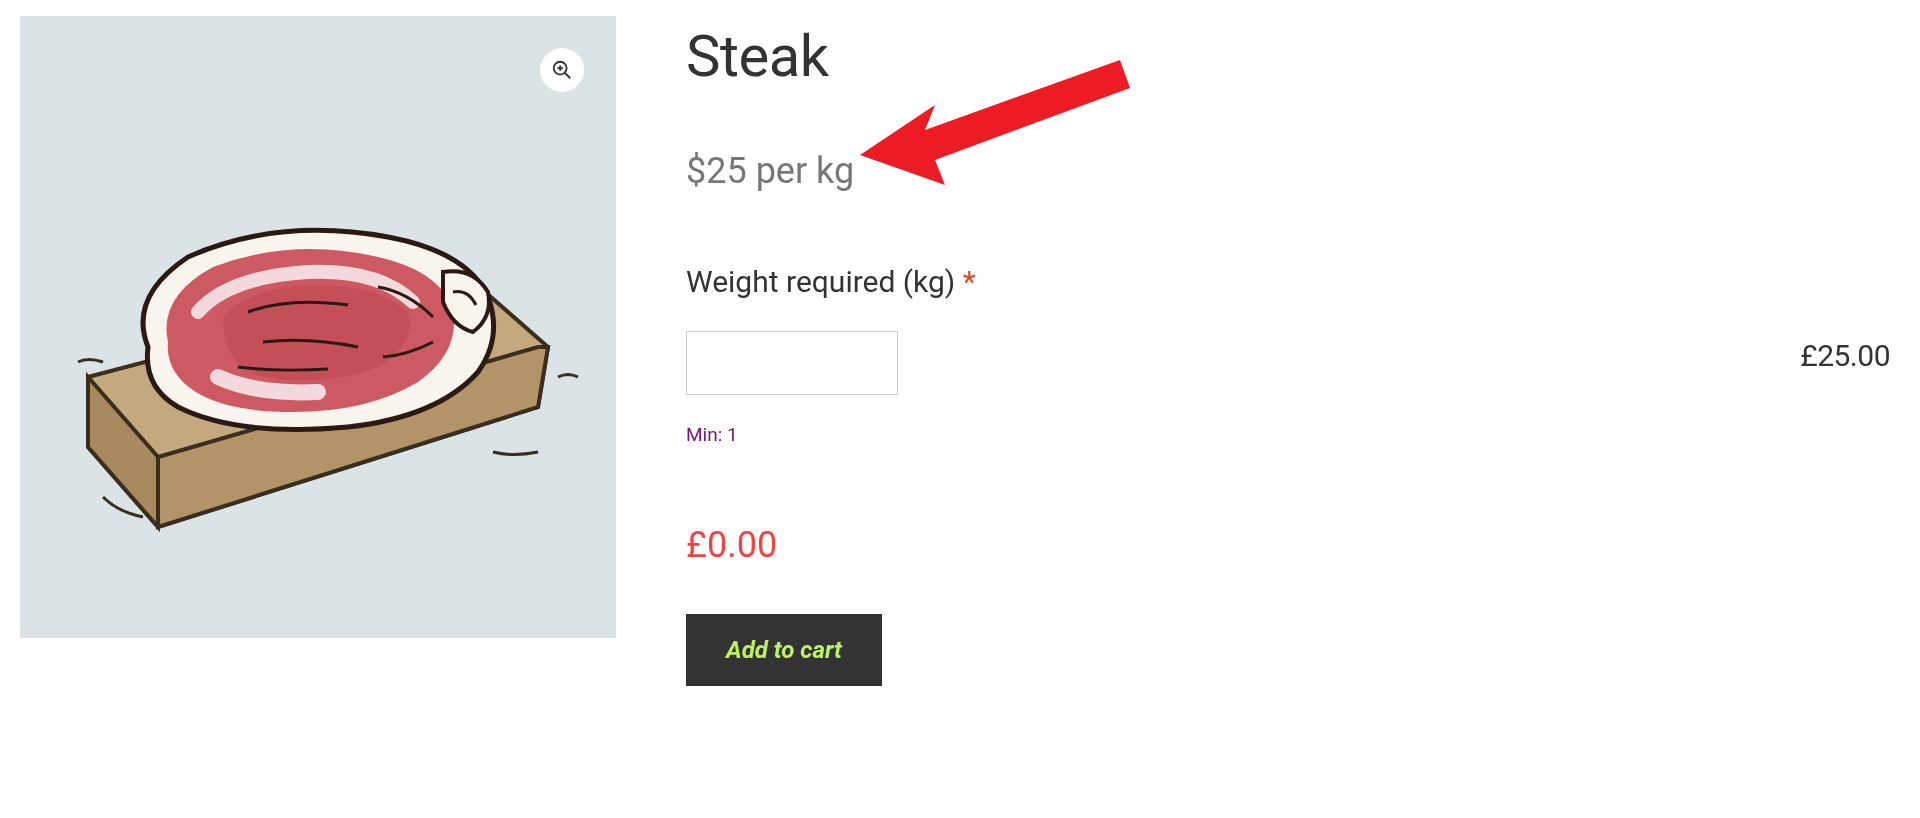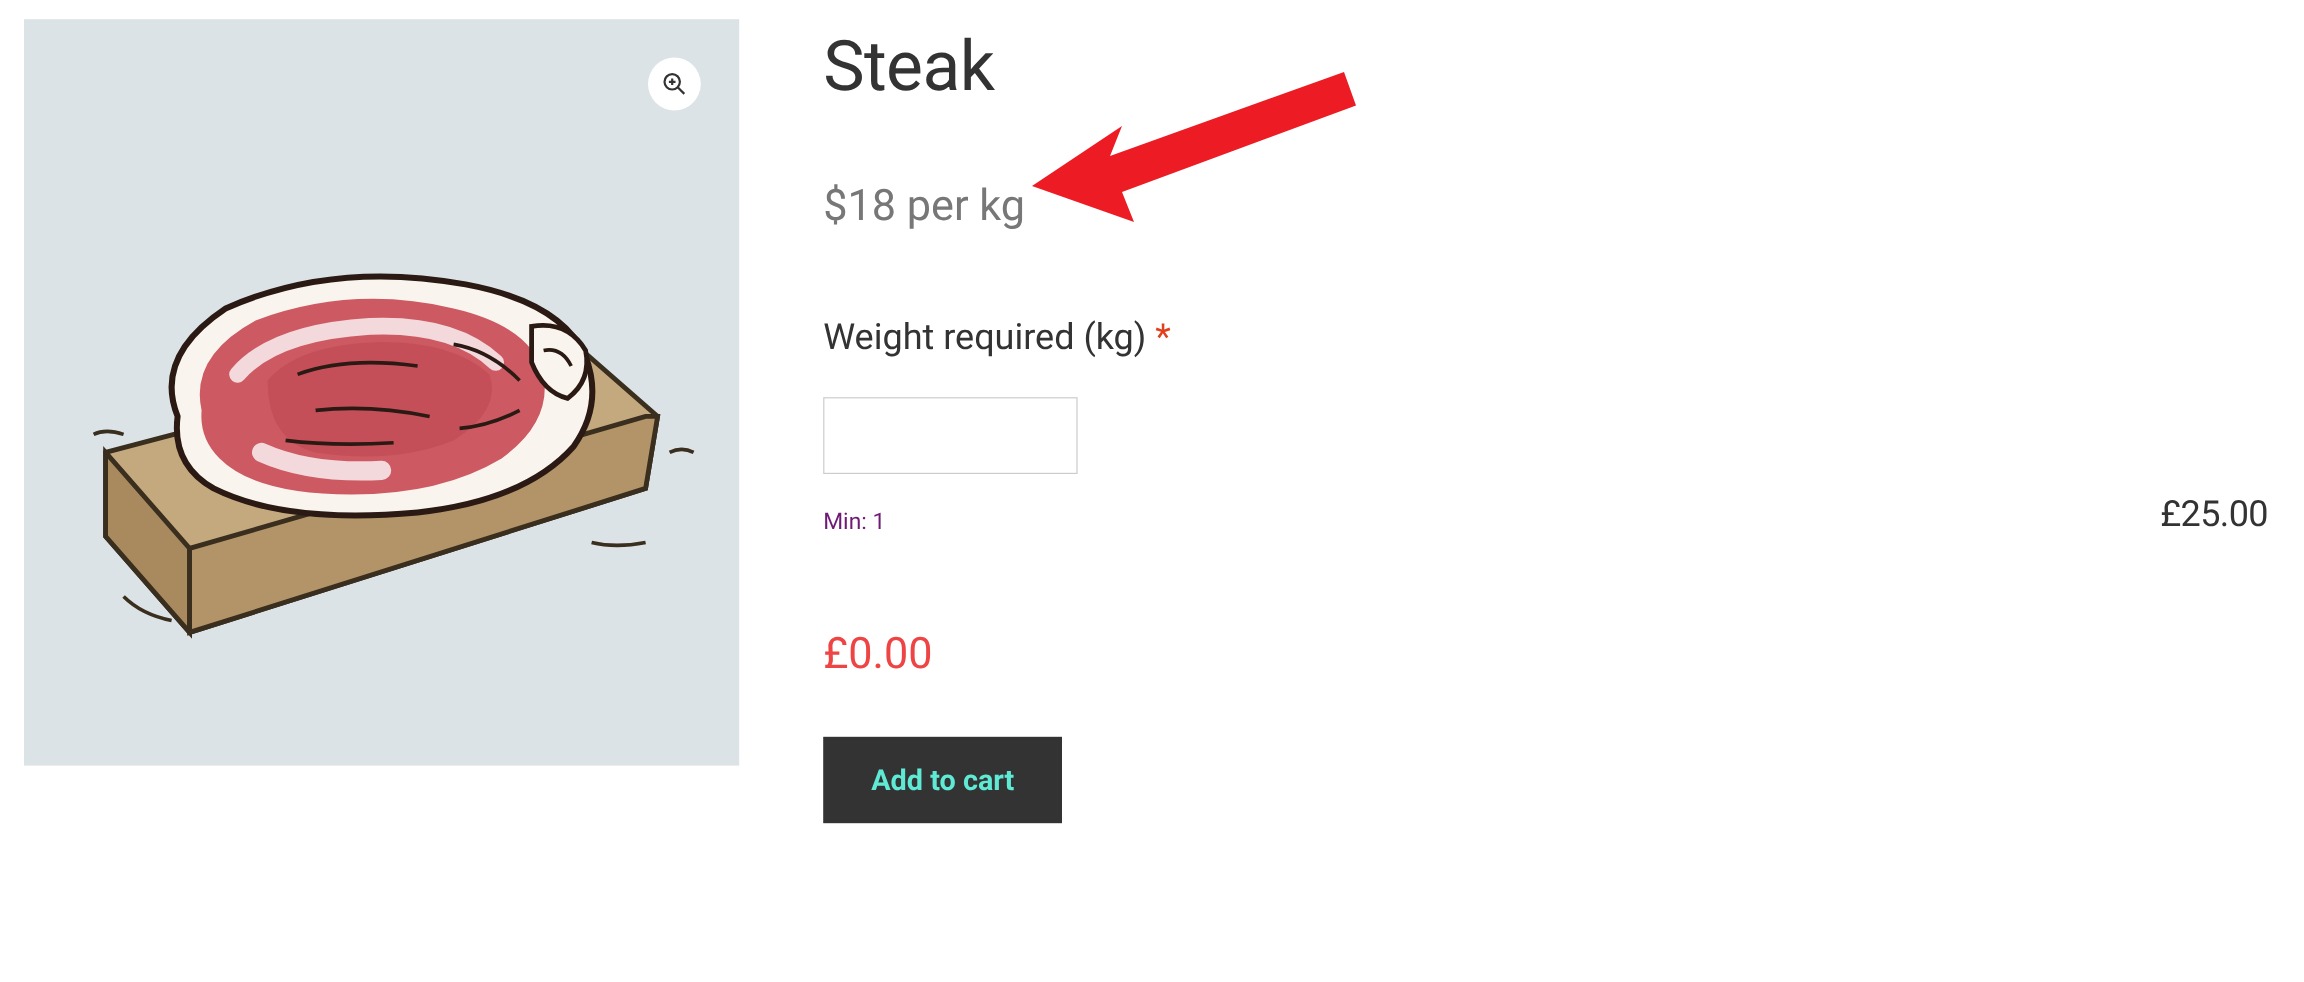--- a/index.html
+++ b/index.html
@@ -69,21 +69,21 @@
     }
     .price-per-unit {
       font-size: 36px;
       color: #777777;
       margin-bottom: 72px;
       font-weight: 400;
     }
     .field-row {
       display: flex;
       justify-content: space-between;
-      align-items: flex-end;
+      align-items: center;
     }
     .field-block {
       flex: 1;
     }
     .field-label {
       font-size: 30px;
       color: #333333;
       font-weight: 400;
       margin-bottom: 32px;
     }
@@ -113,27 +113,28 @@
     }
     .running-total {
       font-size: 36px;
       color: #ef4444;
       margin-top: 78px;
       font-weight: 400;
     }
     .add-cart-btn {
       margin-top: 48px;
       background: #333333;
-      color: #5eead4;
+      color: #bef264;
       border: none;
       padding: 22px 40px;
       font-size: 24px;
       font-weight: 700;
       cursor: pointer;
       font-family: inherit;
+      font-style: italic;
     }
     .annotation-arrow {
       position: absolute;
       top: 60px;
       left: 860px;
       width: 270px;
       height: 130px;
       pointer-events: none;
     }
   </style>
@@ -180,21 +181,21 @@
         <path d="M 405 175 Q 420 172 428 188" fill="none" stroke="#2b1a14" stroke-width="3"></path>
 
         <path d="M 30 245 Q 40 240 55 245" fill="none" stroke="#3a2e1f" stroke-width="3"></path>
       </svg>
     </div>
   </div>
 
   <div class="details-col">
     <h1 class="product-title">Steak</h1>
 
-    <div class="price-per-unit">$18 per kg</div>
+    <div class="price-per-unit">$25 per kg</div>
 
     <div class="field-row">
       <div class="field-block">
         <div class="field-label">
           <span>Weight required (kg) </span><span class="required-star">*</span>
         </div>
         <input type="text" class="weight-input" value="" style="">
         <div class="min-text">Min: 1</div>
       </div>
       <div class="line-price">£25.00</div>

